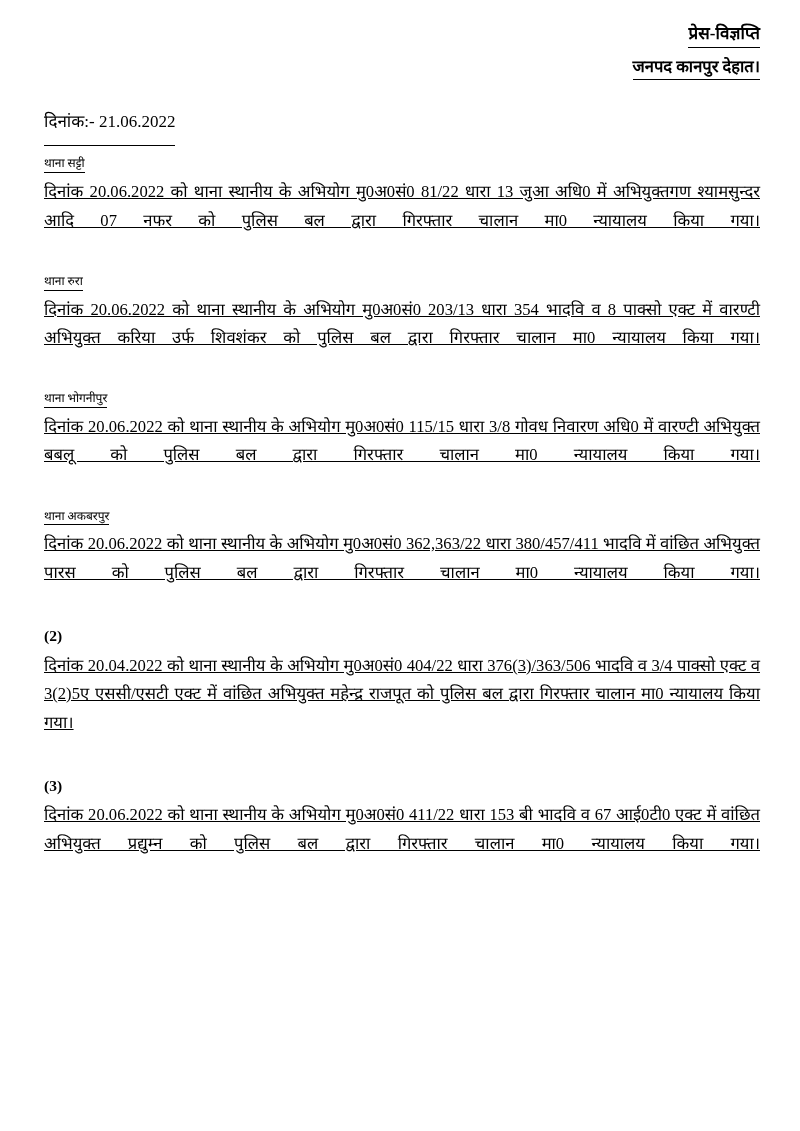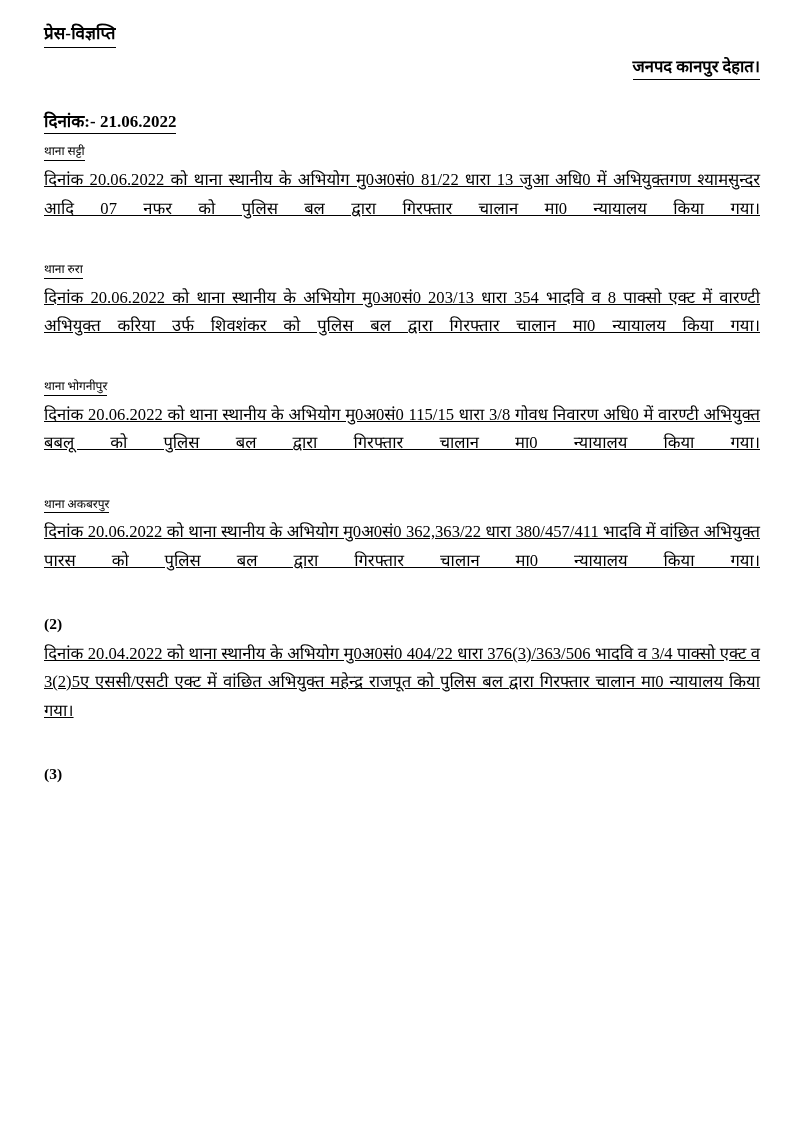--- a/index.html
+++ b/index.html
@@ -20,21 +20,21 @@
     position: relative;
     width: 800px;
     height: 1131px;
     background: #ffffff;
     box-sizing: border-box;
     padding: 22px 40px 0 44px;
   }
 
   
   .doc-header {
-    text-align: left;
+    text-align: right;
     margin: 0 0 4px 0;
   }
   .doc-title {
     display: inline-block;
     font-size: 17px;
     font-weight: bold;
     line-height: 1.45;
     border-bottom: 1.6px solid #000;
     padding-bottom: 0px;
     letter-spacing: .1px;
@@ -52,24 +52,24 @@
     padding-bottom: 0px;
   }
 
   
   .date-line {
     margin: 30px 0 0 0;
   }
   .date-text {
     display: inline-block;
     font-size: 17px;
-    font-weight: bold;
+    font-weight: normal;
     line-height: 1.4;
     border-bottom: 1.7px solid #000;
-    padding-bottom: 0px;
+    padding-bottom: 12px;
   }
 
   
   .section {
     margin: 0;
   }
   .section-heading-row {
     margin: 7px 0 0 0;
   }
   .section-heading {
@@ -143,15 +143,16 @@
   <div class="section">
     <div class="section-heading-row">
       <div class="section-heading">थाना अकबरपुर</div>
     </div>
     <p class="body-text">दिनांक 20.06.2022 को थाना स्थानीय के अभियोग मु0अ0सं0 362,363/22 धारा 380/457/411 भादवि में वांछित अभियुक्त पारस को पुलिस बल द्वारा गिरफ्तार चालान मा0 न्यायालय किया गया।</p>
 
     <div class="sub-index">(2)</div>
     <p class="body-text">दिनांक 20.04.2022 को थाना स्थानीय के अभियोग मु0अ0सं0 404/22 धारा 376(3)/363/506 भादवि व 3/4 पाक्सो एक्ट व 3(2)5ए एससी/एसटी एक्ट में वांछित अभियुक्त महेन्द्र राजपूत को पुलिस बल द्वारा गिरफ्तार चालान मा0 न्यायालय किया गया।</p>
 
     <div class="sub-index">(3)</div>
+    <p class="body-text">दिनांक 20.06.2022 को थाना स्थानीय के अभियोग मु0अ0सं0 411/22 धारा 153 बी भादवि व 67 आई0टी0 एक्ट में वांछित अभियुक्त प्रद्युम्न को पुलिस बल द्वारा गिरफ्तार चालान मा0 न्यायालय किया गया।</p>
   </div>
 
 </div>
 
 </body></html>

